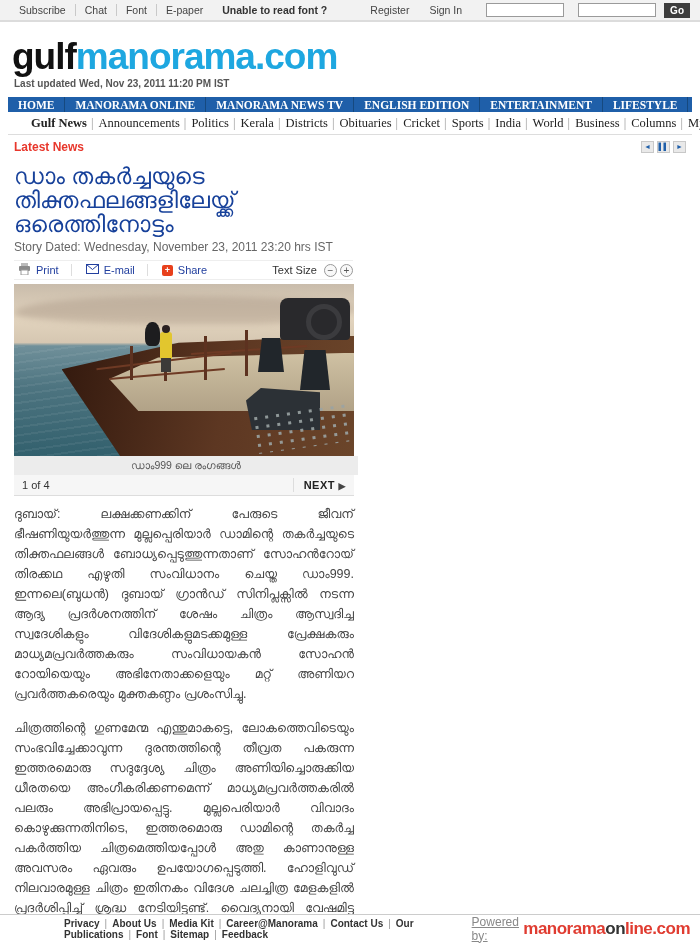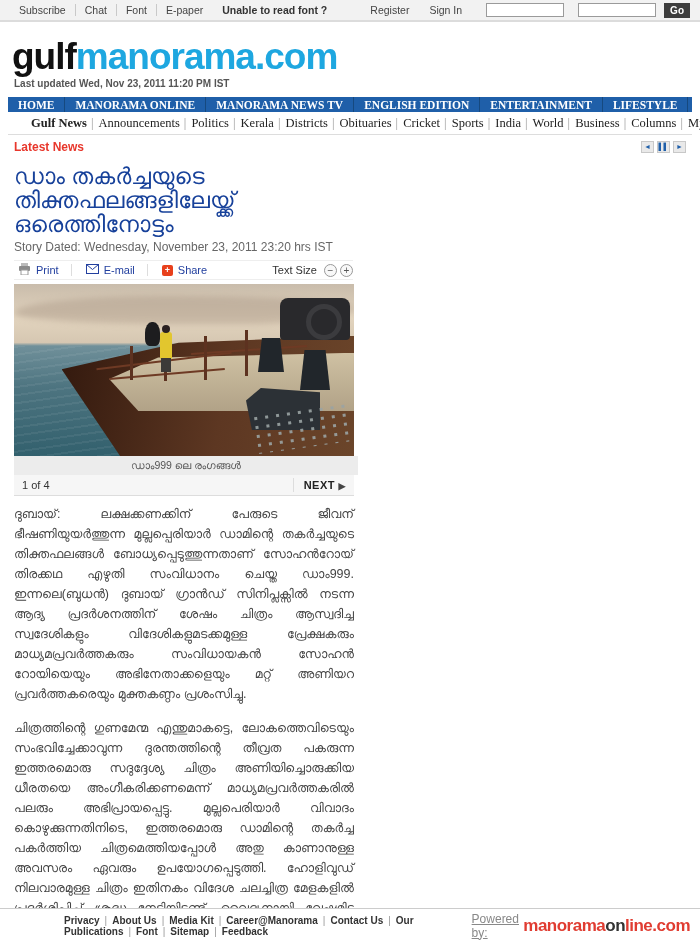--- a/index.html
+++ b/index.html
@@ -142,21 +142,21 @@
   .next-btn{ font-size:11px; font-weight:bold; color:#222; cursor:pointer; letter-spacing:.5px; }
   .next-btn .arrow{ color:#444; font-size:9px; }
 
   
   .story-body{ width:340px; margin-top:8px; font-size:12.5px; line-height:20px; color:#444;
                text-align:justify; }
   .story-body p{ margin-bottom:14px; }
 
   
   .footer{
-    position:absolute; left:0; right:0; bottom:0; height:38px; border-top:1px solid #ccc;
+    position:absolute; left:0; right:0; bottom:0; height:32px; border-top:1px solid #ccc;
     display:flex; align-items:center; font-size:10px; padding:0 10px 4px 64px; background:#fff;
   }
   .footer .f-item{ font-weight:bold; color:#333; cursor:pointer; }
   .footer .f-item + .f-item::before{ content:"|"; color:#999; margin:0 5px; font-weight:normal; }
   .footer .spacer{ flex:1; }
   .powered{ color:#888; font-size:12px;text-decoration:underline; }
   .brand{ font-size:17px; font-weight:bold; letter-spacing:-.5px; cursor:pointer; }
   .brand .br-red{ color:#e03c31; } .brand .br-dark{ color:#333; }
 </style>
 </head>

